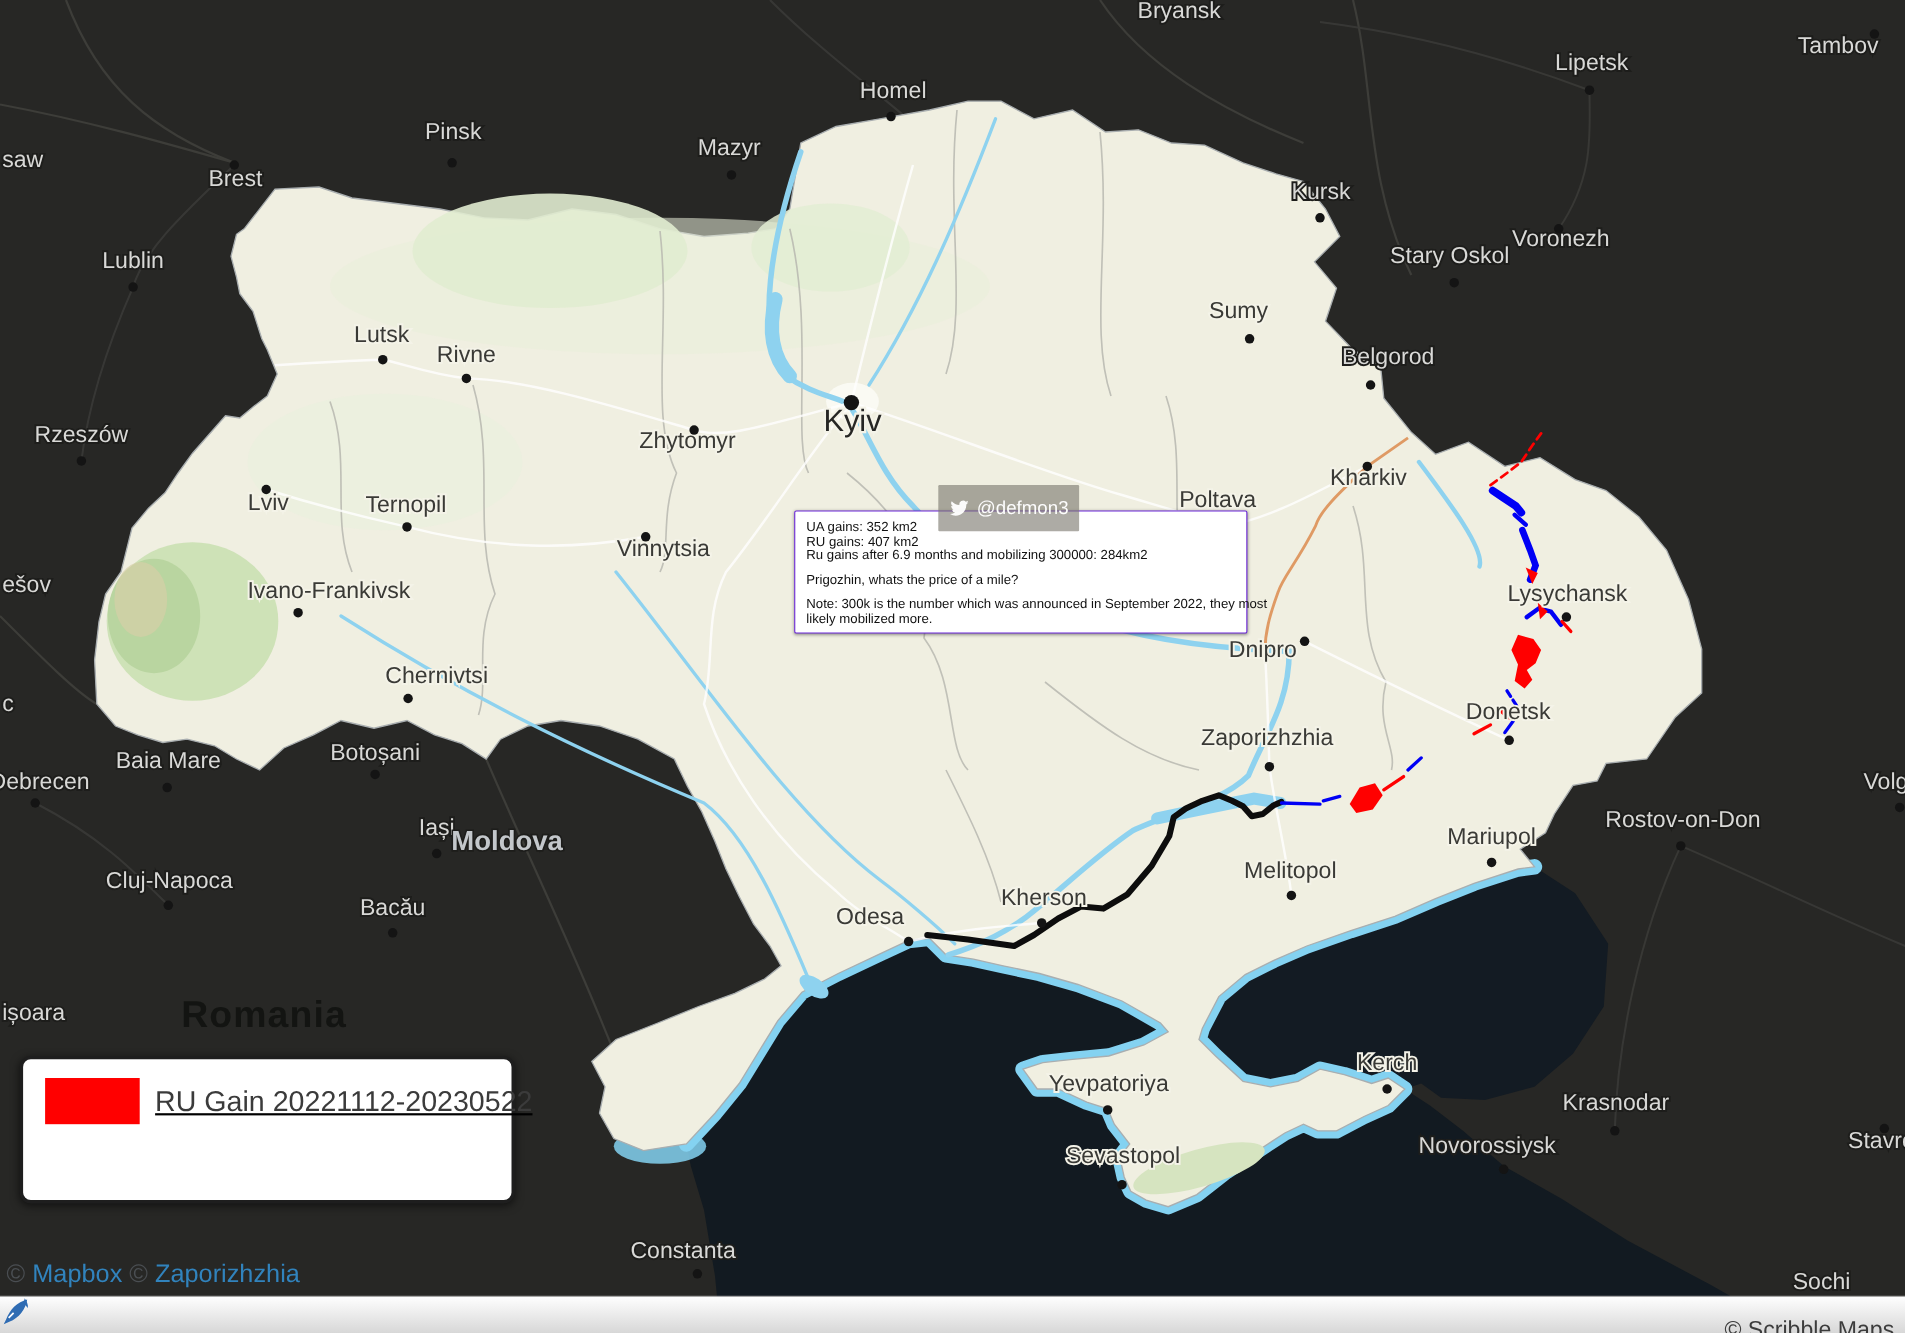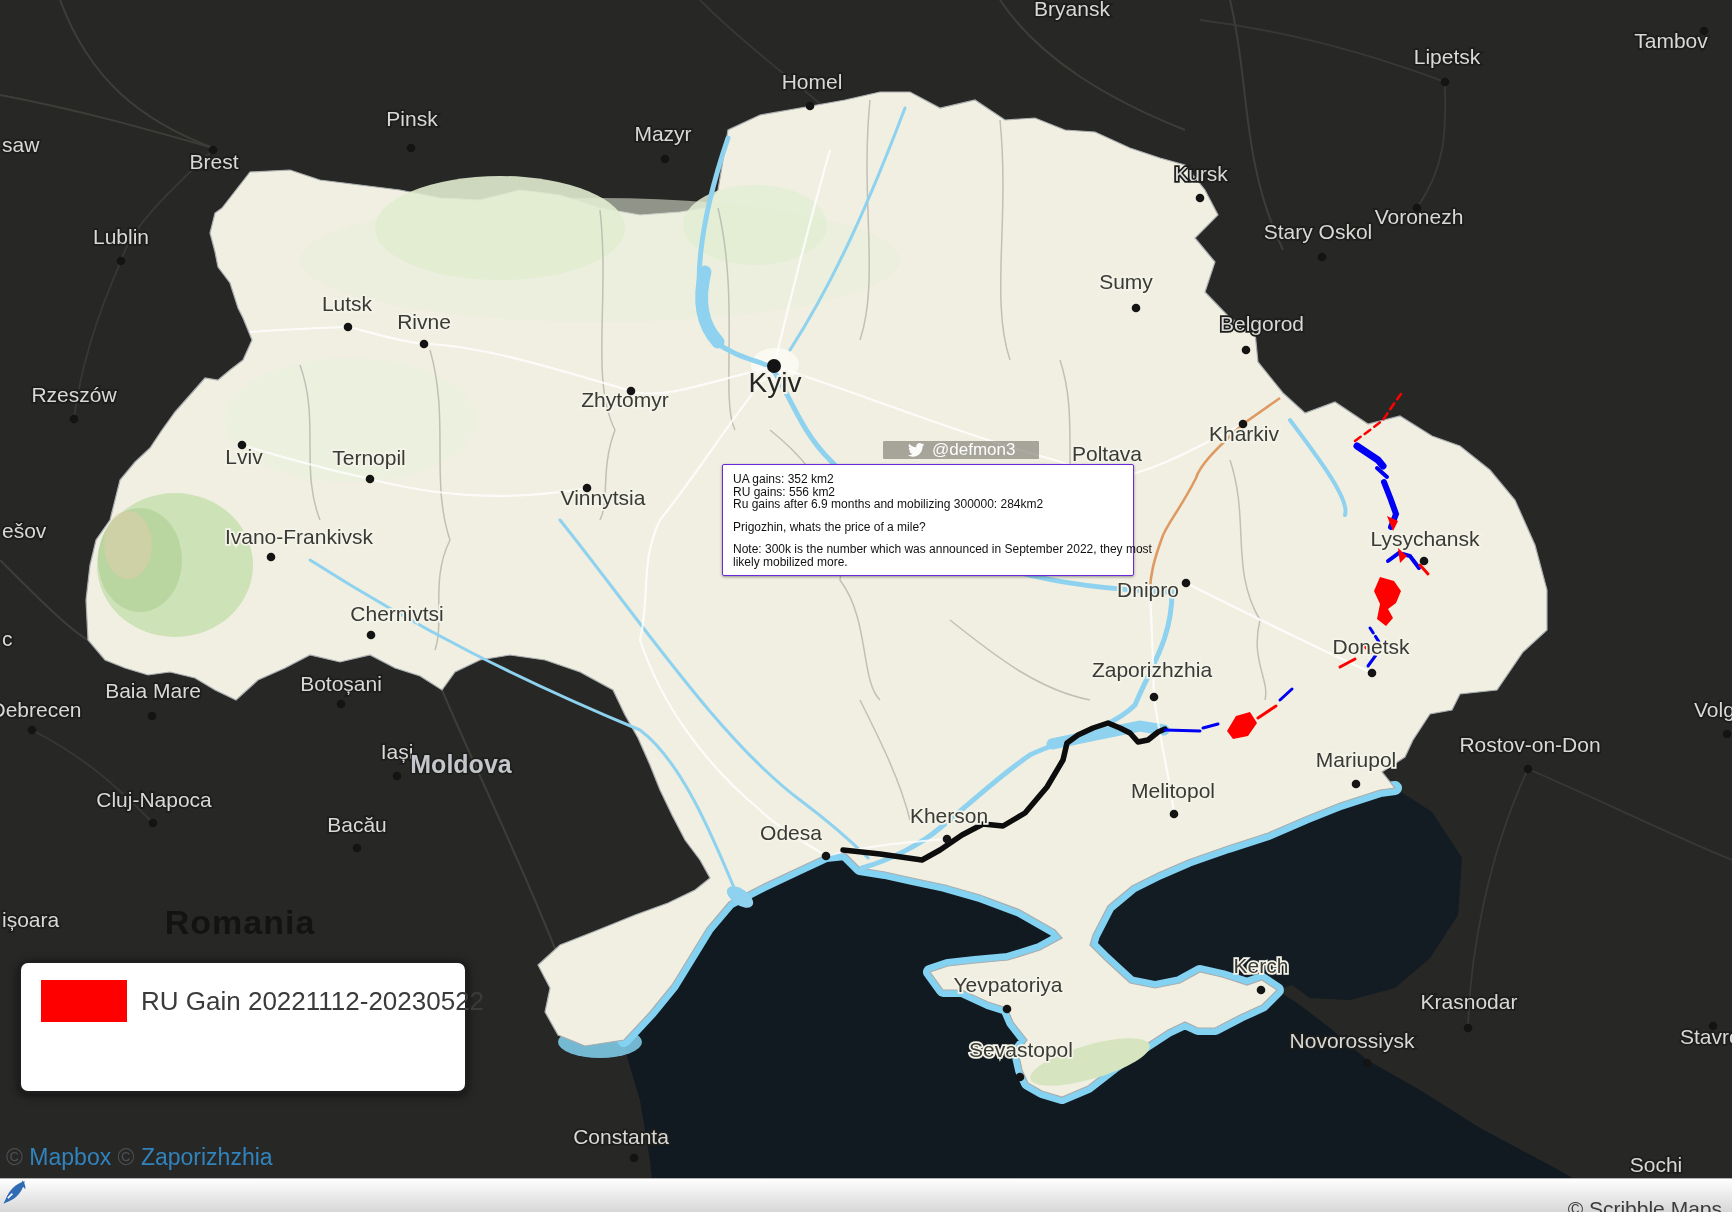--- a/index.html
+++ b/index.html
@@ -15,29 +15,29 @@
   .lbl-country-light{fill:#c3c7cb;font-size:25px;font-weight:bold;stroke:#1d1d1b;stroke-width:3px;paint-order:stroke;text-anchor:middle;}
 
   
   #note-box{position:absolute;left:722px;top:464px;width:412px;height:112px;background:#ffffff;
             border:1px solid #6d28d9;border-radius:2px;box-shadow:0 1px 3px rgba(0,0,0,.4);
             padding:8px 10px;box-sizing:border-box;color:#111;font-size:12px;}
   .note-line{line-height:12.5px;white-space:nowrap;}
   .note-line.empty{height:10px;}
 
   
-  #watermark{position:absolute;left:853px;top:441px;height:18px;padding:0 24px;display:flex;align-items:center;gap:7px;
-             background:rgba(122,120,110,.62);color:#fdfdfd;font-size:17px;border-radius:1px;margin-left:30px;}
+  #watermark{position:absolute;left:853px;top:441px;height:42px;padding:0 10px;display:flex;align-items:center;gap:7px;
+             background:rgba(122,120,110,.62);color:#fdfdfd;font-size:17px;border-radius:1px;}
   #watermark svg{position:static;}
 
   
   #legend{position:absolute;left:18px;top:960px;width:450px;height:134px;background:#ffffff;
           border:3px solid #1e1e1e;border-radius:10px;box-shadow:0 2px 8px rgba(0,0,0,.55);
           box-sizing:border-box;padding:17px 20px;display:flex;flex-direction:column;justify-content:space-between;}
-  .legend-row{display:flex;align-items:center;}
+  .legend-row{display:flex;align-items:center;text-decoration:underline;}
   .legend-swatch{width:86px;height:42px;margin-right:14px;flex:0 0 auto;}
   .legend-label{font-size:26px;color:#3b3b3b;white-space:nowrap;}
 
   
   #attrib-left{position:absolute;left:6px;top:1144px;font-size:23px;white-space:nowrap;}
   #attrib-left .copy{color:#4a4e52;}
   #attrib-left .attrib-link{color:#3183bd;text-decoration:none;cursor:pointer;text-align:center;}
   #bottom-bar{position:absolute;left:0;top:1178px;width:1732px;height:34px;
               background:linear-gradient(#fefefe,#d7d7d7);border-top:1px solid #b3b3b3;box-sizing:border-box;
               display:flex;align-items:center;justify-content:flex-end;padding-right:10px;gap:6px;}
@@ -255,21 +255,21 @@
         <circle cx="1727" cy="734" r="4.3" fill="#141414"></circle>
         <text x="1680" y="1044" class="lbl-fragment">Stavro</text>
         <circle cx="1713" cy="1026" r="4.3" fill="#141414"></circle>
         <text x="240" y="934" class="lbl-country-dark">Romania</text>
         <text x="461" y="773" class="lbl-country-light">Moldova</text>
       </g>
   </svg>
 
   <div id="note-box">
       <div class="note-line">UA gains: 352 km2</div>
-      <div class="note-line">RU gains: 556 km2</div>
+      <div class="note-line">RU gains: 407 km2</div>
       <div class="note-line">Ru gains after 6.9 months and mobilizing 300000: 284km2</div>
       <div class="note-line empty"></div>
       <div class="note-line">Prigozhin, whats the price of a mile?</div>
       <div class="note-line empty"></div>
       <div class="note-line">Note: 300k is the number which was announced in September 2022, they most</div>
       <div class="note-line">likely mobilized more.</div>
     </div>
 
   <div id="watermark">
     <svg width="18" height="18" viewBox="0 0 24 24">

